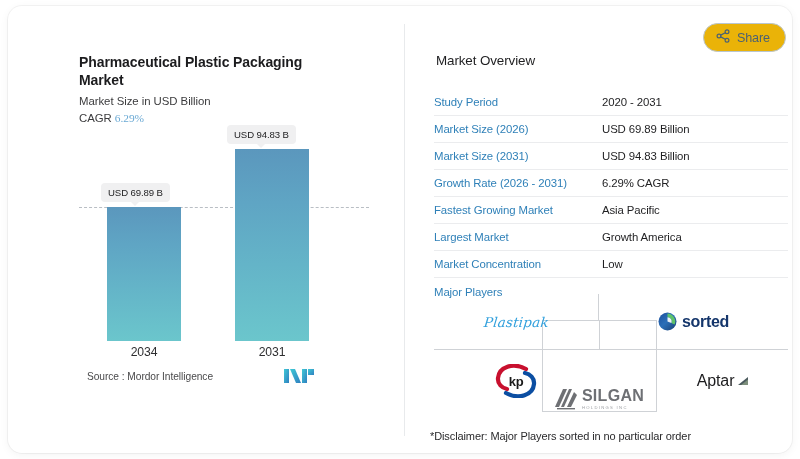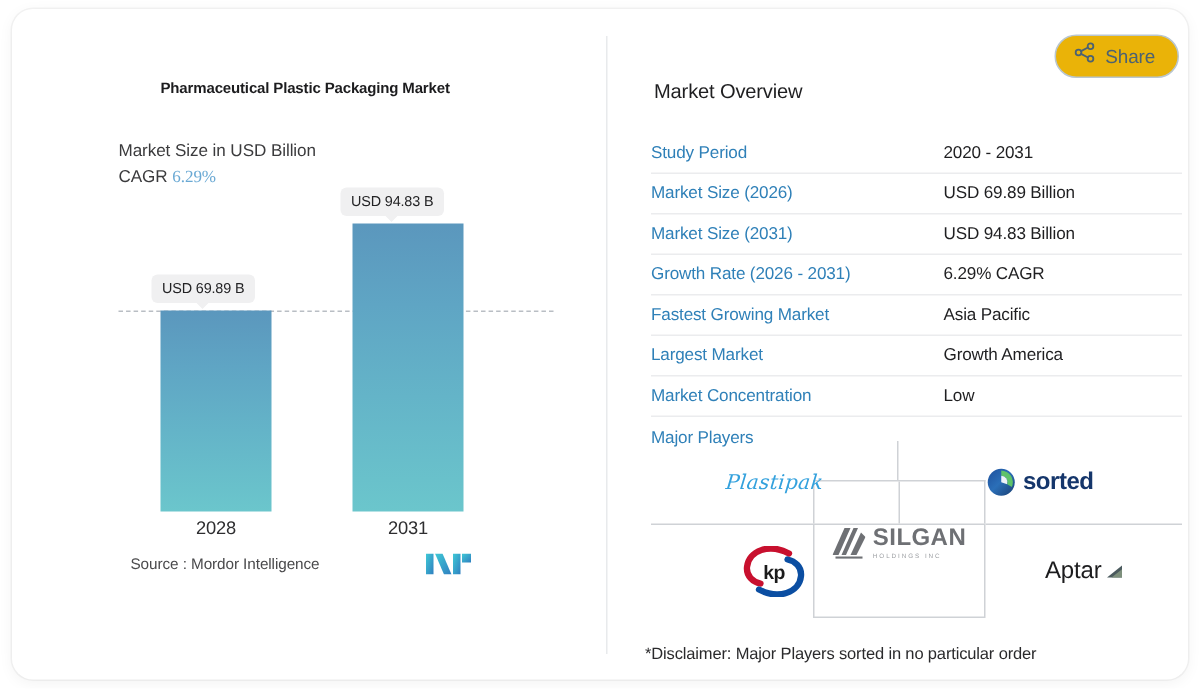--- a/index.html
+++ b/index.html
@@ -48,26 +48,25 @@
     top: 0;
     width: 396px;
     height: 447px;
   }
 
   .chart-title {
     position: absolute;
     left: 71px;
     top: 47px;
     width: 260px;
-    font-size: 10px;
+    font-size: 14px;
     font-weight: bold;
     color: #1c1c1e;
     line-height: 1.32;
     letter-spacing: -0.1px;
-    margin-left: 28px;
   }
 
   .chart-sub {
     position: absolute;
     left: 71px;
     top: 89px;
     font-size: 11.4px;
     color: #3b3b3d;
     letter-spacing: -0.05px;
   }
@@ -220,21 +219,20 @@
     font-size: 11.4px;
     color: #2f80b8;
     letter-spacing: -0.1px;
     white-space: nowrap;
   }
   .tval {
     font-size: 11.4px;
     color: #1f1f21;
     letter-spacing: -0.1px;
     white-space: nowrap;
-    margin-left: 27px;
   }
 
   
   .players {
     position: absolute;
     left: 30px;
     top: 288px;
     width: 354px;
     height: 118px;
   }
@@ -256,21 +254,21 @@
   }
   .pl-center {
     position: absolute;
     left: 108px;
     top: 55px;
     width: 115px;
     height: 63px;
     background: #ffffff;
     border: 1px solid #cfd2d6;
     display: flex;
-    align-items: flex-start;
+    align-items: flex-end;
     justify-content: center;
   }
   .pl-center-top {
     position: absolute;
     left: 108px;
     top: 26px;
     width: 115px;
     height: 30px;
     background: #ffffff;
     border-left: 1px solid #cfd2d6;
@@ -376,21 +374,21 @@
       <div class="plot">
 
         <div class="baseline-dash"></div>
 
         <div class="bar bar-2026"></div>
         <div class="bar bar-2031"></div>
 
         <div class="chip chip-2026">USD 69.89 B</div>
         <div class="chip chip-2031">USD 94.83 B</div>
 
-        <div class="xlabel xlabel-2026">2028</div>
+        <div class="xlabel xlabel-2026">2034</div>
         <div class="xlabel xlabel-2031">2031</div>
       </div>
 
       <div class="source">
         <span>Source :</span>
         <span>Mordor Intelligence</span>
       </div>
 
       <div class="mi-logo">
         <svg width="30" height="14" viewBox="0 0 30 14">

